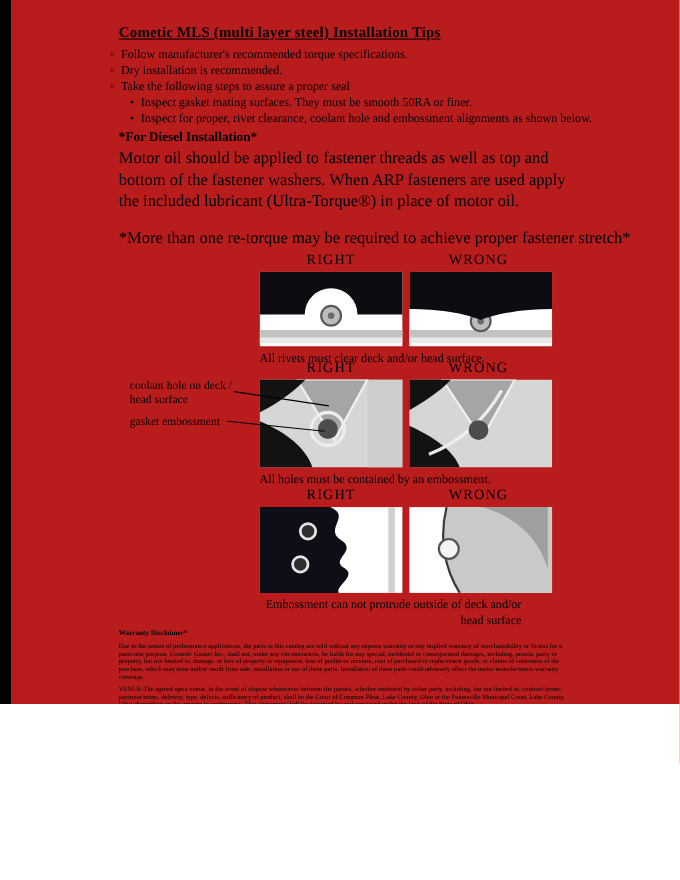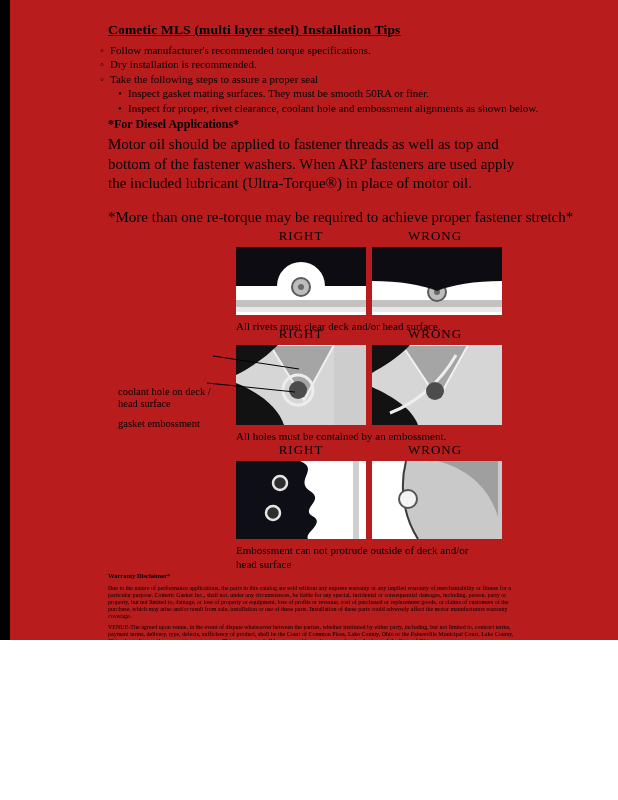--- a/index.html
+++ b/index.html
@@ -29,23 +29,23 @@
   .para2 { top:167px; }
   .note  { position:absolute; left:108px; top:209px; font-size:15px; }
 
   .fig { position:absolute; left:236px; width:266px; }
   .fig1 { top:228px; } .fig2 { top:326px; } .fig3 { top:442px; }
   .fig-labels { display:flex; gap:4px; font-size:13px; letter-spacing:1px; }
   .fig-labels span { width:130px; text-align:center; }
   .fig-imgs { display:flex; gap:6px; margin-top:3px; }
   .fig-imgs svg { display:block; }
   .fig-caption { margin-top:5px; font-size:11px; }
-  .fig3 .fig-caption { width:238px; line-height:1.25; }
+  .fig3 .fig-caption { width:238px; line-height:1.25;text-align:right; }
 
-  .ann { position:absolute; font-size:10.5px; line-height:1.15;margin-top:40px; }
+  .ann { position:absolute; font-size:10.5px; line-height:1.15; }
   .ann1 { left:118px; top:346px; width:96px; }
   .ann2 { left:118px; top:378px; }
   .overlay { position:absolute; left:0; top:0; pointer-events:none; }
 
   .disclaimer { position:absolute; left:108px; top:572px; width:414px; font-size:6px; line-height:1.18; }
   .disclaimer .dhead { font-size:6.5px; font-weight:bold; margin-bottom:5px; }
   .disclaimer p { margin-bottom:4px; }
   .disclaimer p.tight { margin-bottom:0.5px; }
 
   .footer { position:absolute; left:394px; top:757px; font-size:13.5px; letter-spacing:0.3px; }
@@ -74,21 +74,21 @@
     <div class="tip subtip">
       <span class="marker">•</span>
       <span>Inspect gasket mating surfaces.  They must be smooth 50RA or finer.</span>
     </div>
     <div class="tip subtip">
       <span class="marker">•</span>
       <span>Inspect for proper, rivet clearance, coolant hole and embossment alignments as shown below.</span>
     </div>
   </div>
 
-  <div class="diesel-head">*For Diesel Applications*</div>
+  <div class="diesel-head">*For Diesel Installation*</div>
   <p class="para para1">Motor oil should be applied to fastener threads as well as top and bottom of the fastener washers. When ARP fasteners are used apply the included lubricant (Ultra-Torque®) in place of motor oil.</p>
   <p class="note">*More than one re-torque may be required to achieve proper fastener stretch*</p>
 
   <div class="fig fig1">
     <div class="fig-labels">
       <span>RIGHT</span>
       <span>WRONG</span>
     </div>
     <div class="fig-imgs">
       <svg width="130" height="68" viewBox="0 0 130 68">

